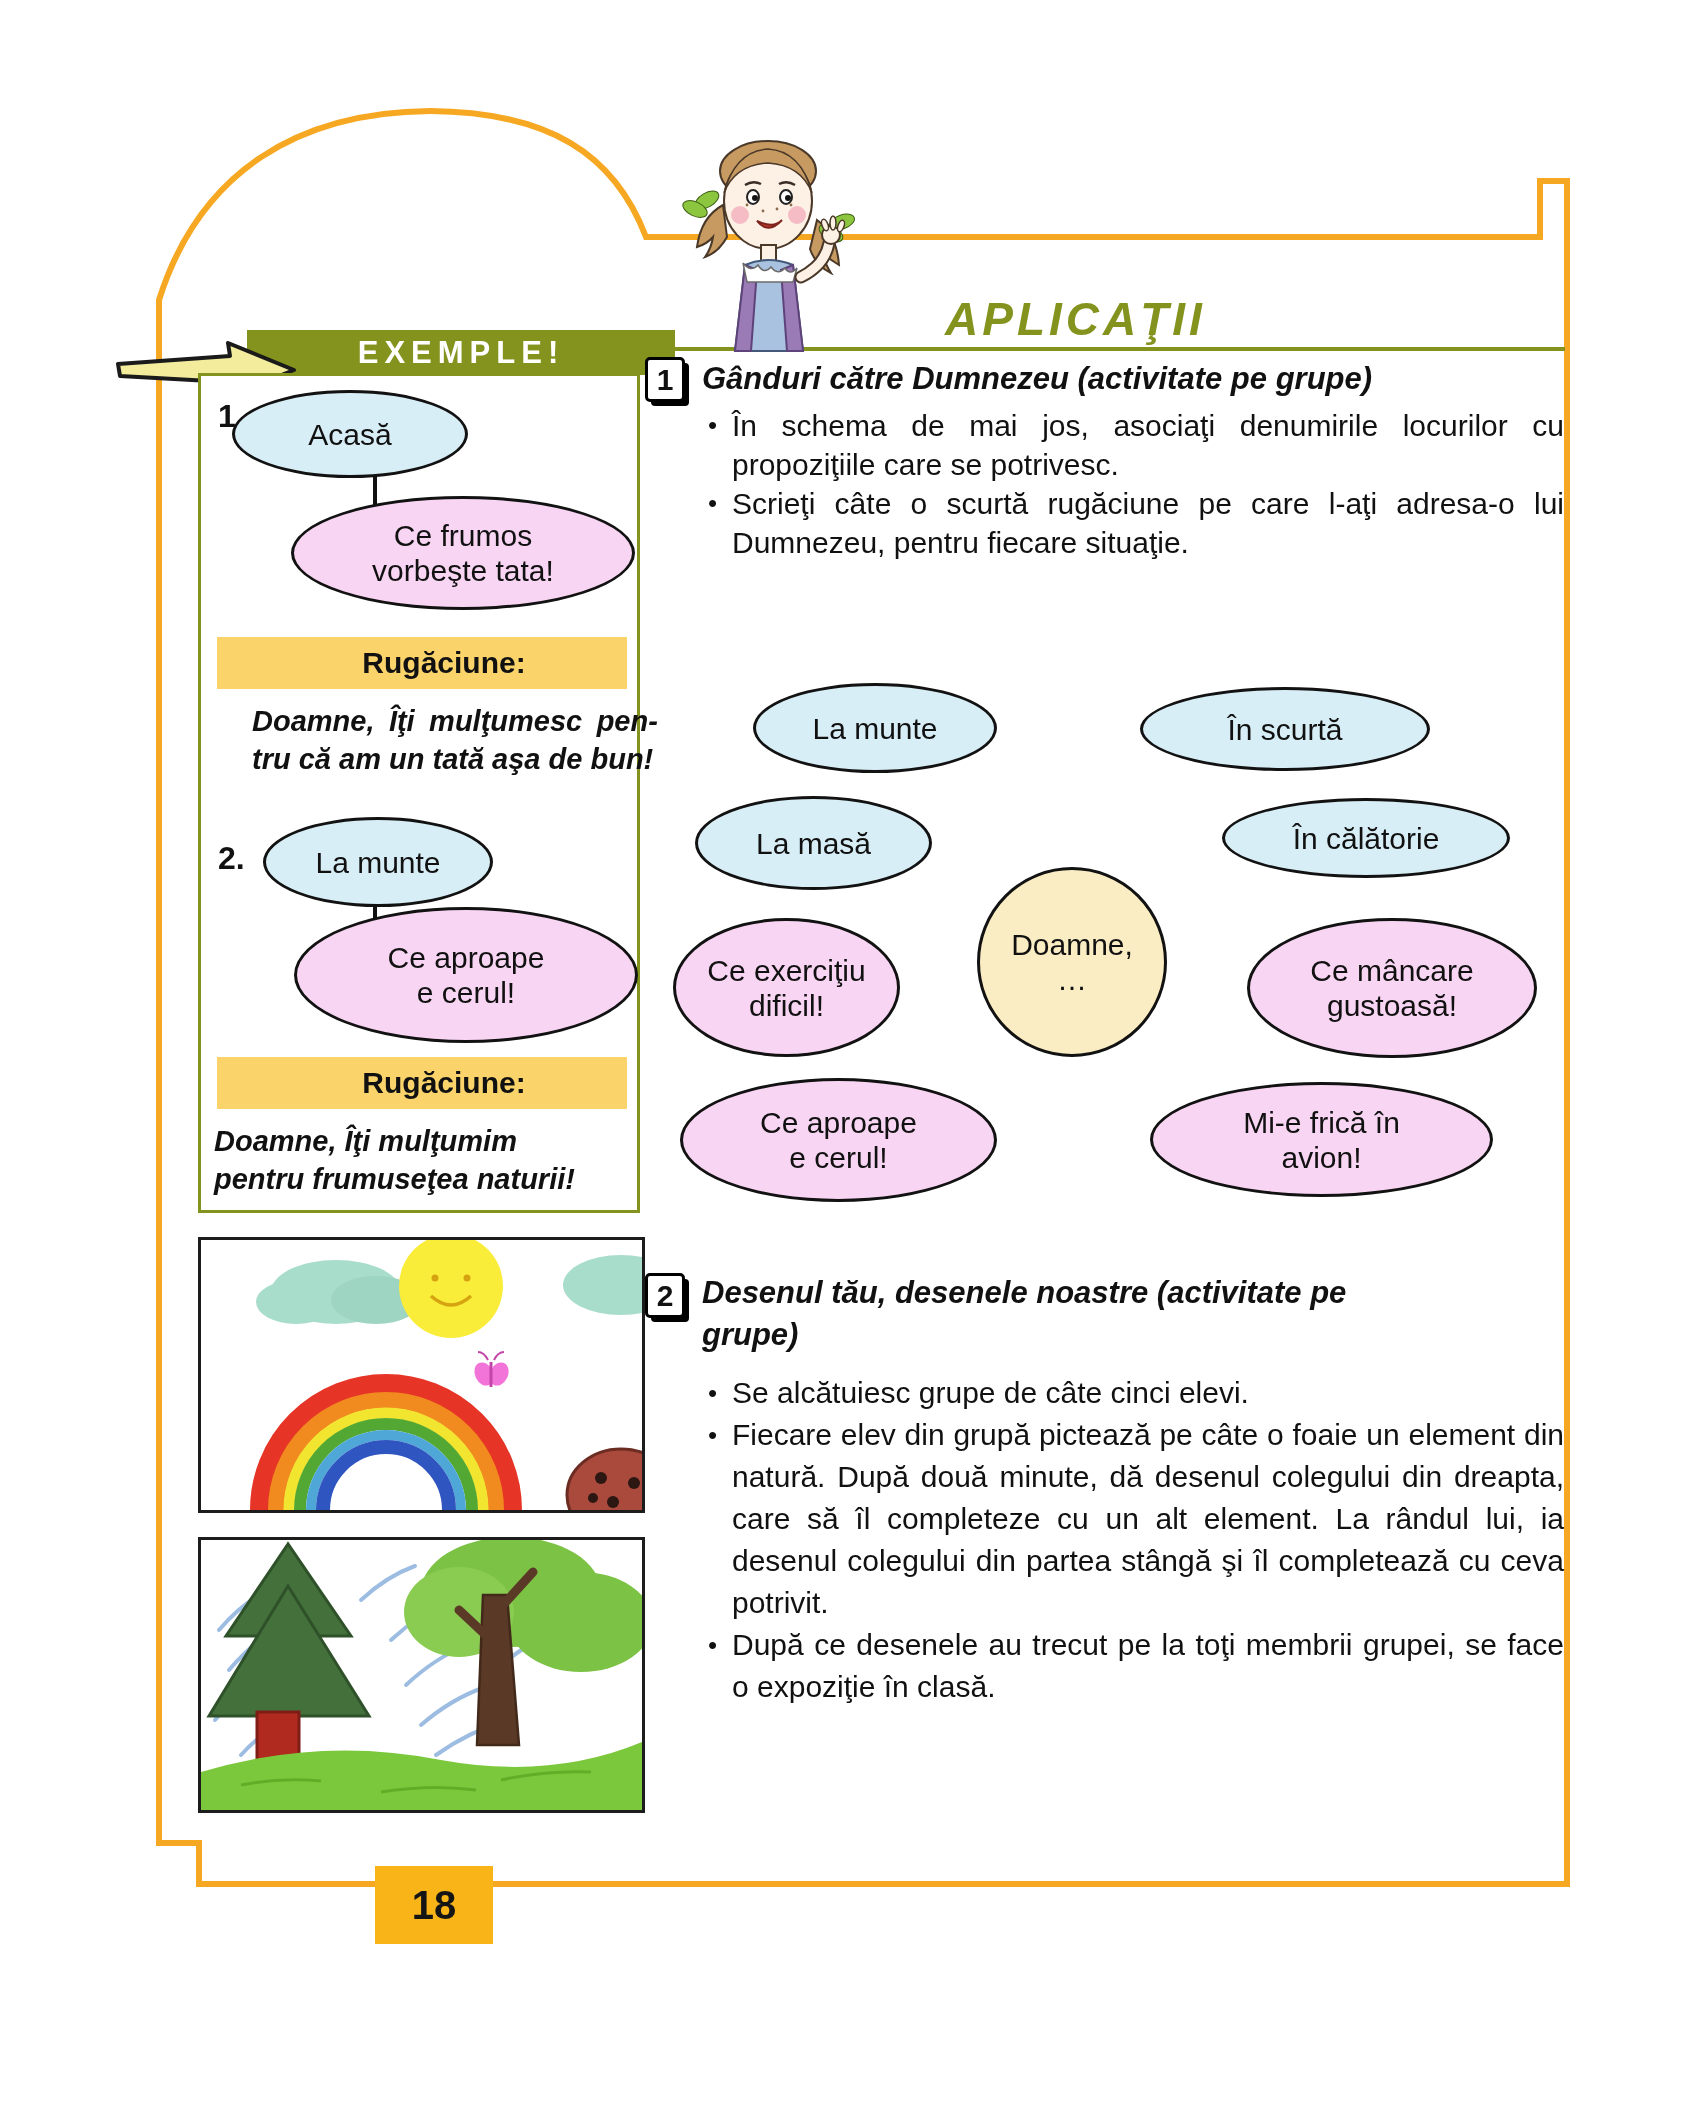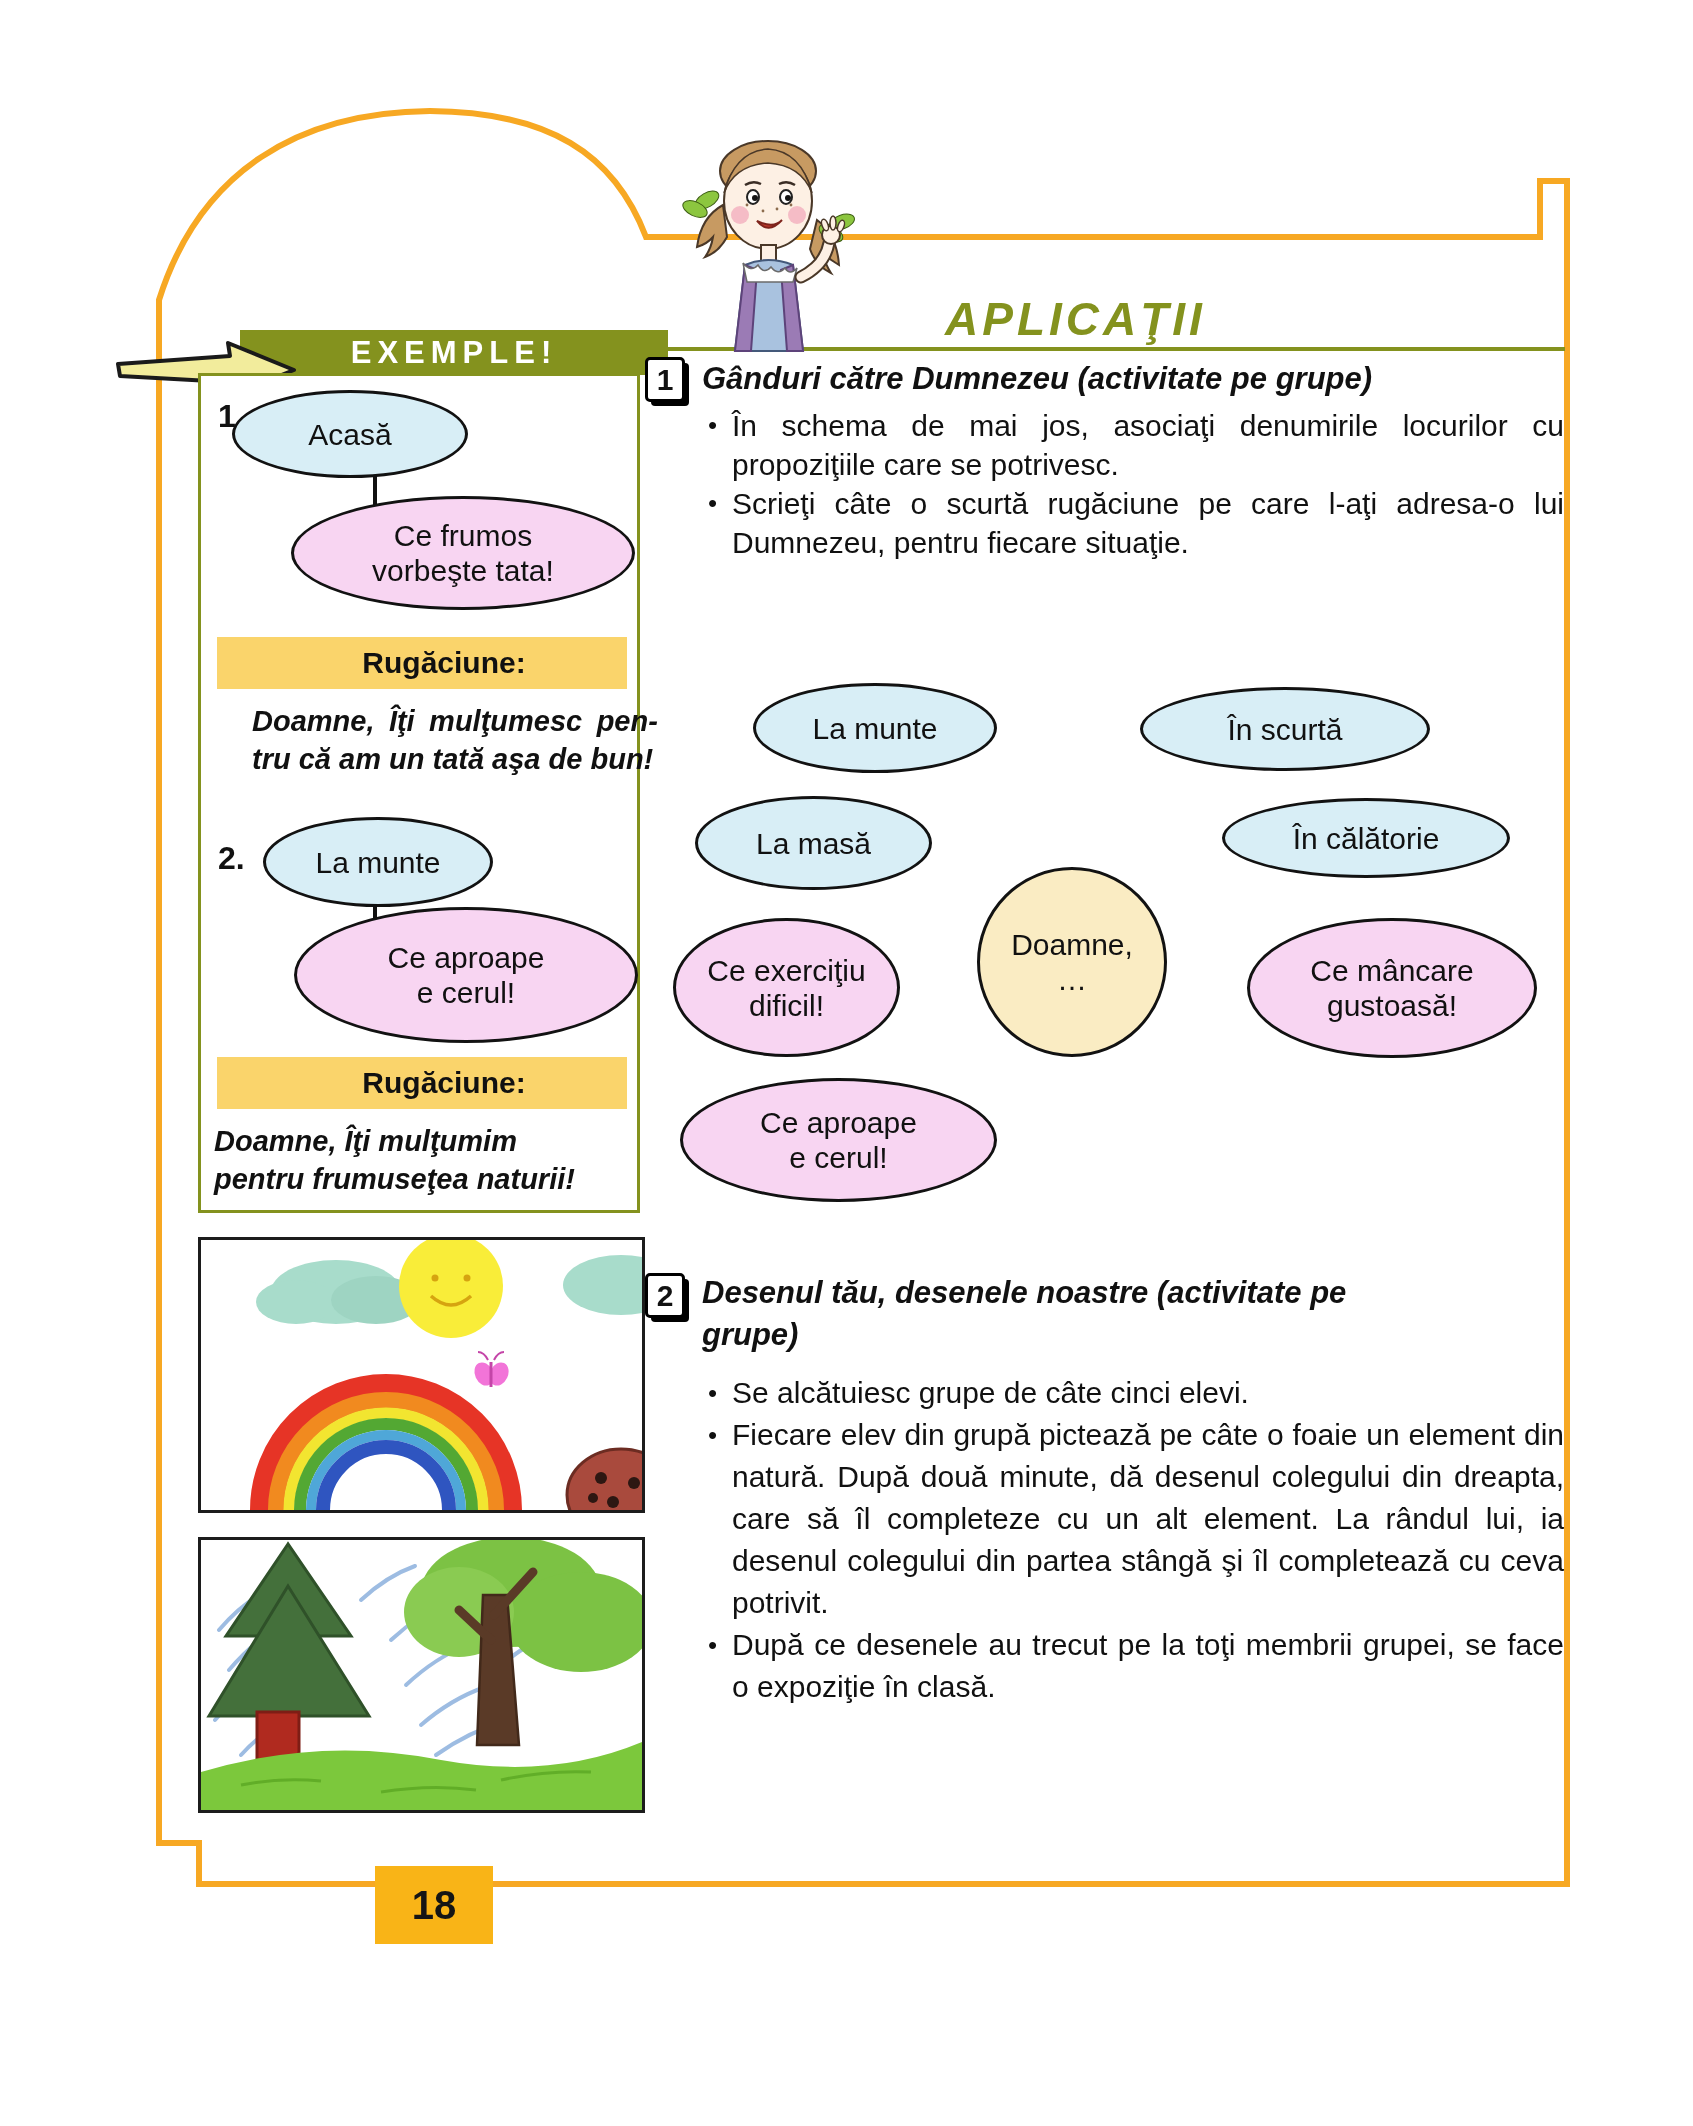--- a/index.html
+++ b/index.html
@@ -6,21 +6,21 @@
     --frame:#F7A823; --olive:#84921E; --banner-yellow:#FAD46B;
     --bubble-blue:#D8EEF6; --bubble-pink:#F8D5F2; --bubble-cream:#FAECC3;
     --page-badge:#F9B417;
   }
   *{margin:0;padding:0;box-sizing:border-box;}
   body{background:#fff;font-family:"Liberation Sans",sans-serif;color:#111;}
   .page{position:relative;width:1693px;height:2126px;background:#fff;overflow:hidden;}
   .abs{position:absolute;}
   svg{display:block;}
 
-  .exemple-header{position:absolute;left:240px;top:330px;width:428px;height:45px;
+  .exemple-header{position:absolute;left:247px;top:330px;width:428px;height:45px;
     background:var(--olive);color:#fff;font-weight:bold;font-size:31px;letter-spacing:6px;
     display:flex;align-items:center;justify-content:center;}
   .left-box{position:absolute;left:198px;top:373px;width:442px;height:840px;
     border:3px solid var(--olive);background:#fff;}
   .ex-num{position:absolute;font-weight:bold;font-size:32px;}
   .ellipse{position:absolute;border:3px solid #121212;border-radius:50%;
     display:flex;flex-direction:column;align-items:center;justify-content:center;
     text-align:center;font-size:30px;line-height:35px;color:#111;}
   .blue{background:var(--bubble-blue);}
   .pink{background:var(--bubble-pink);}
@@ -234,20 +234,24 @@
       <span>…</span>
     </div>
     <div class="ellipse pink" style="left:607px;top:258px;width:290px;height:140px;">
       <span>Ce mâncare</span>
       <span>gustoasă!</span>
     </div>
     <div class="ellipse pink" style="left:40px;top:418px;width:317px;height:124px;">
       <span>Ce aproape</span>
       <span>e cerul!</span>
     </div>
+    <div class="ellipse pink" style="left:510px;top:422px;width:343px;height:115px;">
+      <span>Mi-e frică în</span>
+      <span>avion!</span>
+    </div>
   </div>
 
   <div class="badge-num" style="left:645px;top:1273px;">2</div>
   <div class="heading" style="left:702px;top:1272px;width:720px;">Desenul tău, desenele noastre (activitate pe grupe)</div>
   <div class="bullets b2" style="left:702px;top:1372px;width:862px;">
     <div class="bullet">Se alcătuiesc grupe de câte cinci elevi.</div>
     <div class="bullet">Fiecare elev din grupă pictează pe câte o foaie un element din natură. După două minute, dă desenul colegului din dreapta, care să îl completeze cu un alt element. La rândul lui, ia desenul colegului din partea stângă şi îl completează cu ceva potrivit.</div>
     <div class="bullet">După ce desenele au trecut pe la toţi membrii grupei, se face o expoziţie în clasă.</div>
   </div>
 

